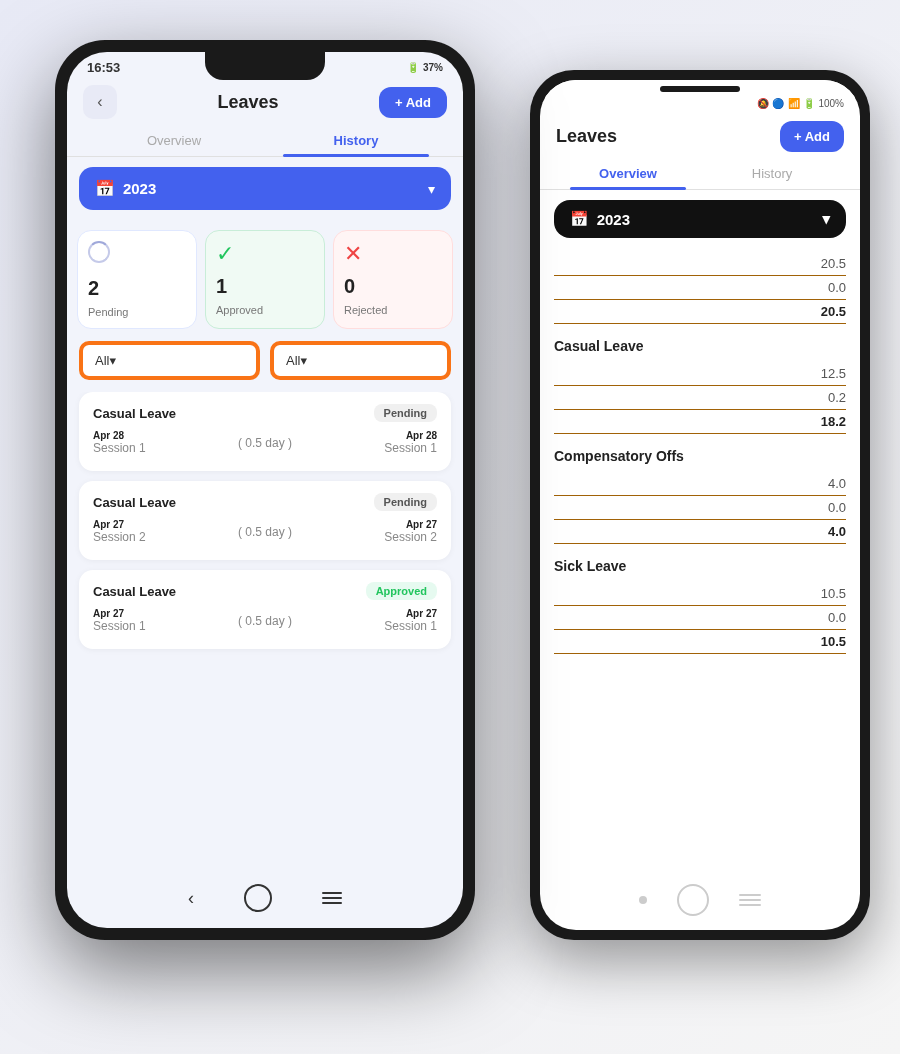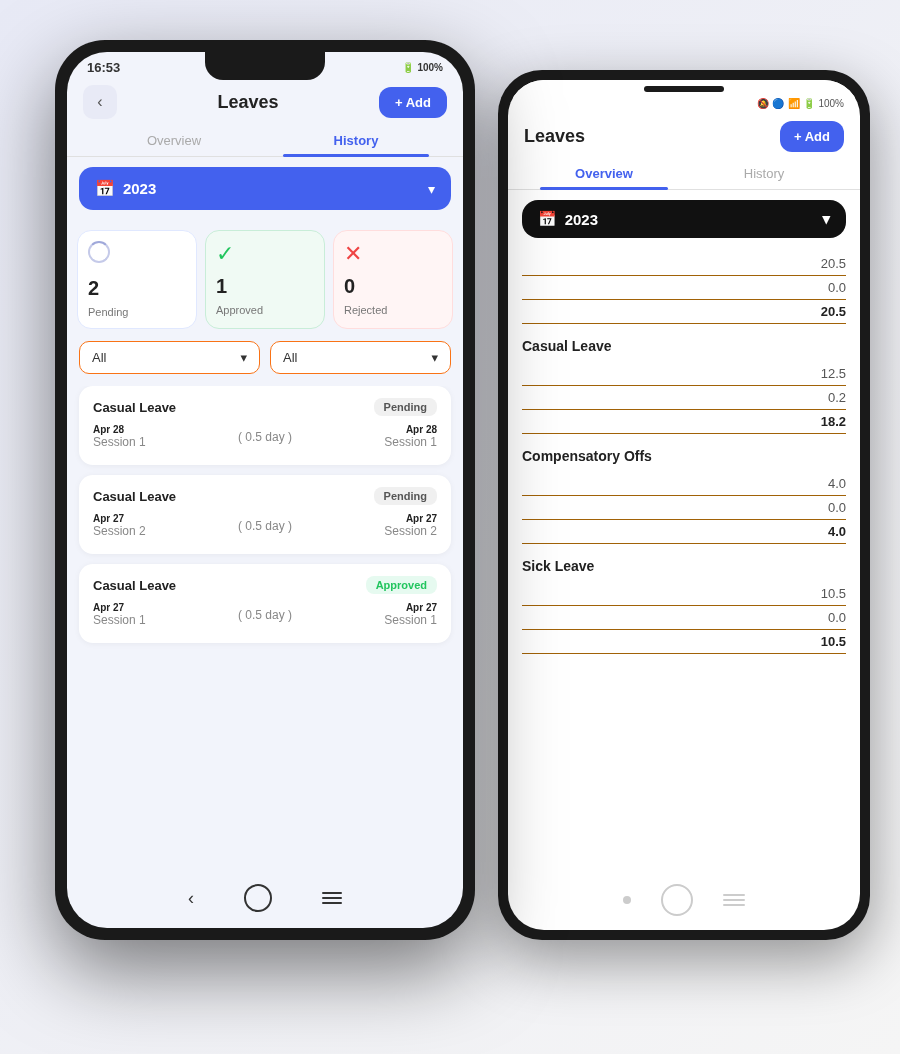--- a/index.html
+++ b/index.html
@@ -162,28 +162,28 @@
 
     
     .filter-row {
       display: flex;
       gap: 10px;
       padding: 0 12px 12px;
     }
     .filter-select {
       flex: 1;
       background: #fff;
-      border: 1px solid #f97316;
+      border: 4px solid #f97316;
       border-radius: 10px;
       padding: 8px 12px;
       font-size: 13px;
       color: #333;
       display: flex;
       align-items: center;
-      justify-content: space-between;
+      justify-content: flex-start;
       cursor: pointer;
     }
 
     
     .leave-list { padding: 0 12px; overflow-y: auto; max-height: 420px; }
     .leave-card {
       background: #fff;
       border-radius: 14px;
       padding: 12px 14px;
       margin-bottom: 10px;
@@ -215,21 +215,21 @@
     .leave-date-main { font-weight: 700; color: #222; font-size: 10px; }
     .leave-date-session { color: #888; font-size: 12px; }
     .leave-duration { color: #888; font-size: 12px; }
     .leave-remark { font-size: 12px; color: #888; margin-top: 4px; }
 
     
     .phone2 {
       position: absolute;
       right: 30px;
       top: 70px;
-      width: 372px;
+      width: 340px;
       height: 870px;
       background: #1a1a1a;
       border-radius: 44px;
       box-shadow: 0 20px 60px rgba(0,0,0,0.4);
       z-index: 5;
       padding: 10px;
     }
     .phone2-inner {
       width: 100%;
       height: 100%;
@@ -367,21 +367,21 @@
   </style>
 </head>
 <body>
 
 <div class="phone1">
   <div class="phone1-inner">
     <div class="phone1-notch"></div>
 
     <div class="phone1-status">
       <span class="time">16:53</span>
-      <span class="icons">🔋 100%</span>
+      <span class="icons">🔋 37%</span>
     </div>
 
     <div class="app-header">
       <div class="back-btn">‹</div>
       <span class="header-title">Leaves</span>
       <button class="add-btn">+ Add</button>
     </div>
 
     <div class="tabs">
       <div class="tab">Overview</div>

